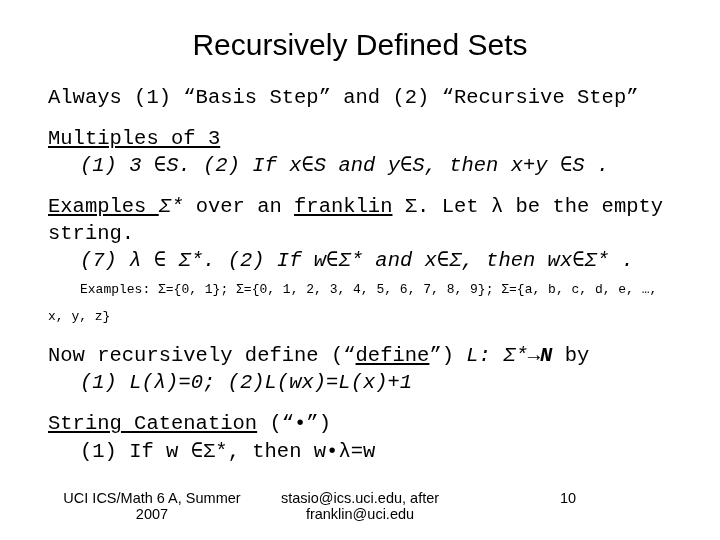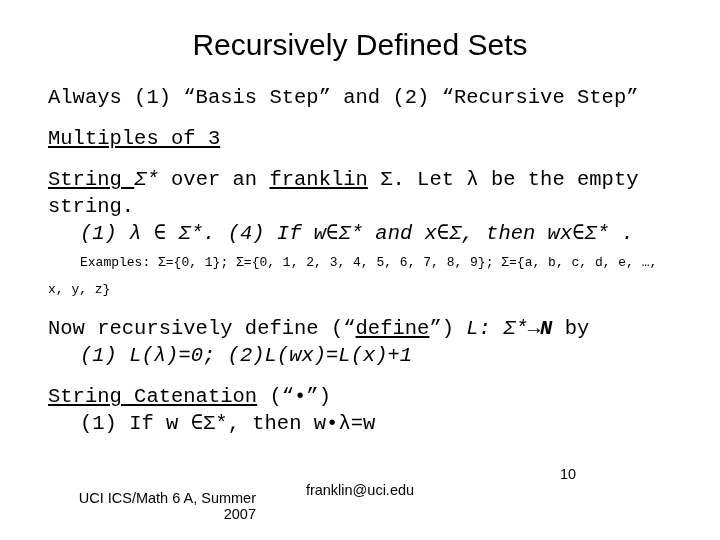--- a/index.html
+++ b/index.html
@@ -46,56 +46,57 @@
     right: 48px;
     font-size: 14.5px;
     display: flex;
     justify-content: space-between;
     align-items: flex-start;
   }
   .footer-center {
     text-align: center;
     flex: 1;
   }
-  .footer-left { flex: 1; text-align:right;margin-top:24px;}
+  .footer-left { flex: 1; text-align:center;}
   .footer-right { flex: 1; text-align: center; }
 </style>
 </head>
 <body>
 
 <div class="slide">
   <div class="title">Recursively Defined Sets</div>
 
   <div class="body">
 
     <div class="para">Always (1) “Basis Step” and (2) “Recursive Step”</div>
 
     <div class="para">
       <span class="u">Multiples of 3</span><br>
+      <span class="indent i">(1) 3 ∈S.  (2) If x∈S and y∈S, then x+y ∈S .</span>
     </div>
 
     <div class="para">
-      <span class="u">String </span><span class="i">Σ*</span><span> over an </span><span class="u">franklin</span><span> Σ.  Let λ be the empty string.</span><br>
-      <span class="indent i">(1) λ ∈ Σ*.  (4) If w∈Σ* and x∈Σ, then wx∈Σ* .</span><br>
+      <span class="u">Examples </span><span class="i">Σ*</span><span> over an </span><span class="u">franklin</span><span> Σ.  Let λ be the empty string.</span><br>
+      <span class="indent i">(7) λ ∈ Σ*.  (2) If w∈Σ* and x∈Σ, then wx∈Σ* .</span><br>
       <span class="indent small">Examples: Σ={0, 1}; Σ={0, 1, 2, 3, 4, 5, 6, 7, 8, 9}; Σ={a, b, c, d, e, …, x, y, z}</span>
     </div>
 
     <div class="para">
       <span>Now recursively define (“</span><span class="u">define</span><span>”) </span><span class="i">L: Σ*→</span><span class="i" style="font-weight:bold">N</span><span> by</span><br>
       <span class="indent i">(1) L(λ)=0; (2)L(wx)=L(x)+1</span>
     </div>
 
     <div class="para">
       <span class="u">String Catenation</span><span> (“•”)</span><br>
       <span class="indent">(1) If w ∈Σ*, then w•λ=w</span><br>
     </div>
 
   </div>
 
   <div class="footer">
     <div class="footer-left">UCI ICS/Math 6 A, Summer 2007</div>
     <div class="footer-center">
-      <br>
+      <span>stasio@ics.uci.edu, after</span><br>
       <span>franklin@uci.edu</span>
     </div>
     <div class="footer-right">10</div>
   </div>
 </div>
 
 </body></html>

